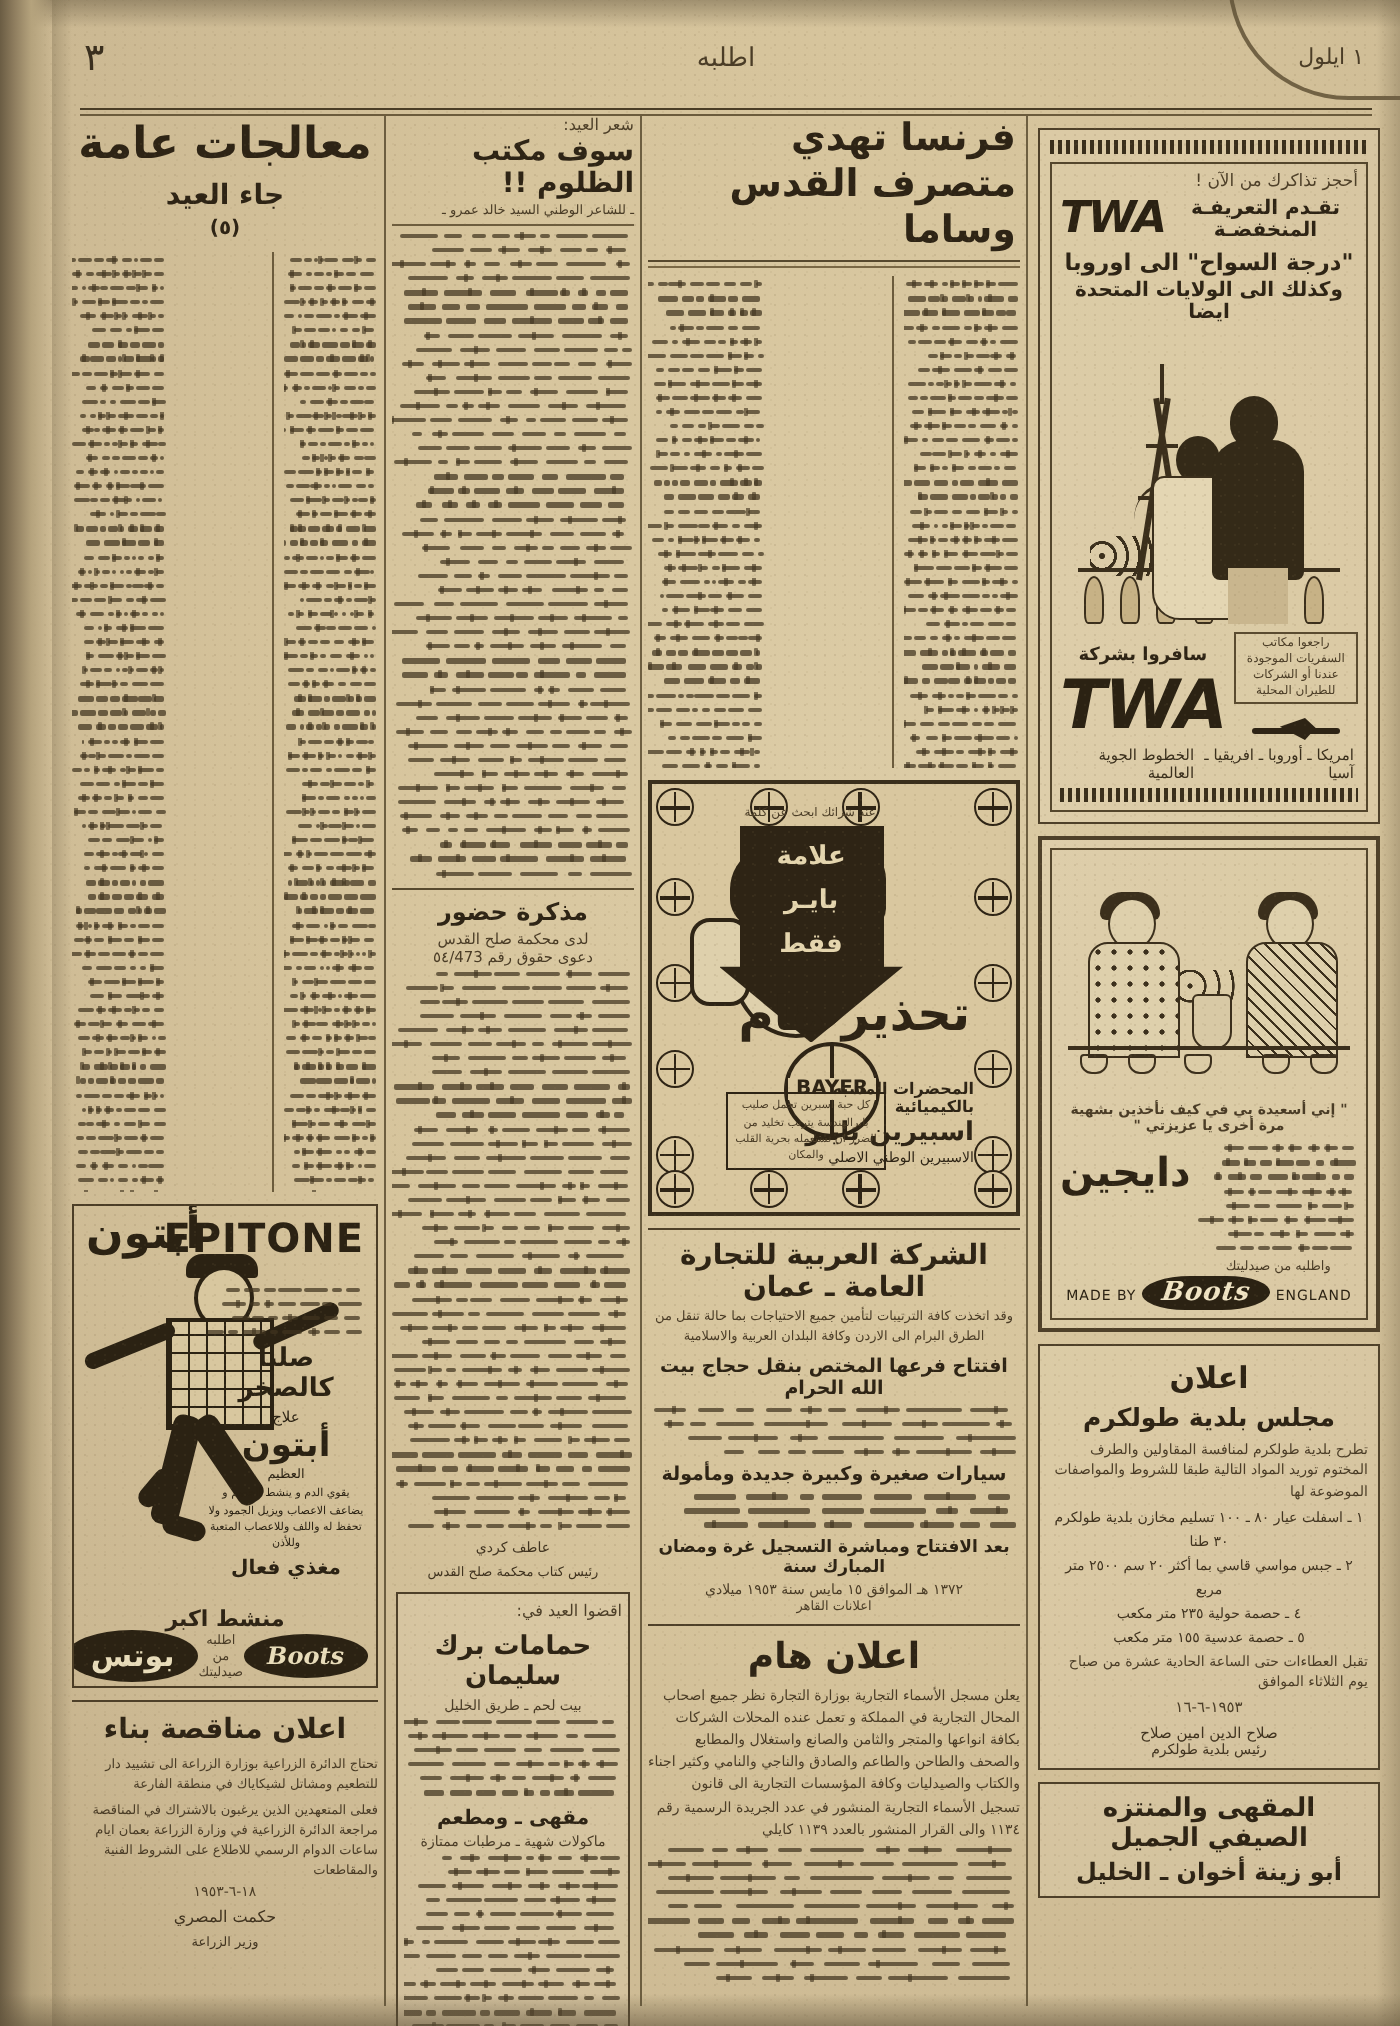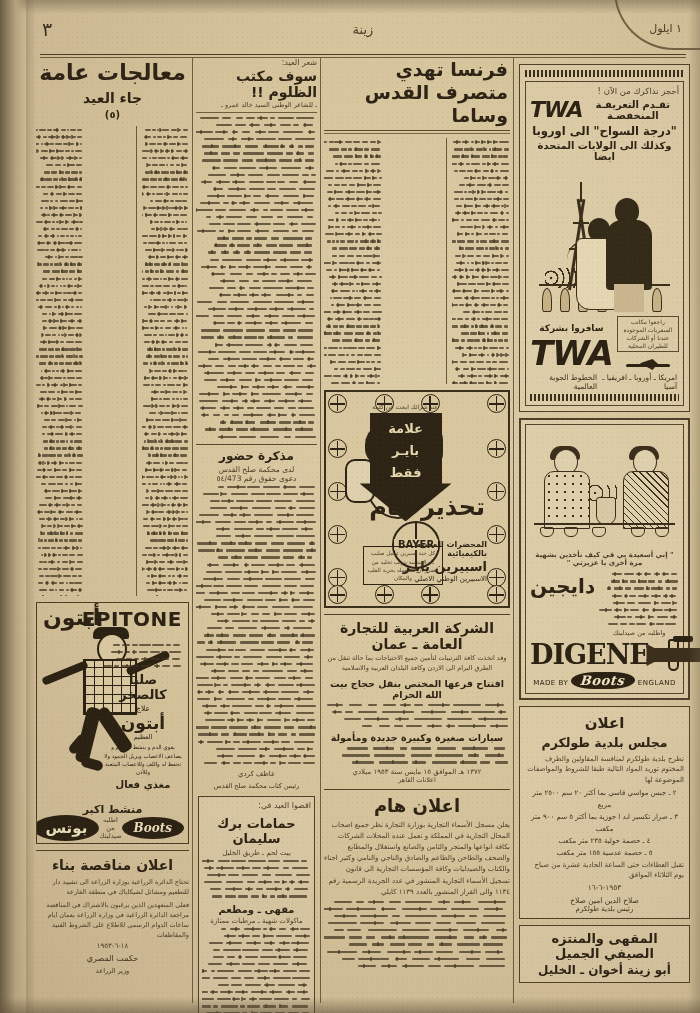--- a/index.html
+++ b/index.html
@@ -226,21 +226,21 @@
   <div class="grain"></div>
   <div class="edge-top"></div>
   <div class="edge-left"></div>
   <div class="edge-left2"></div>
   <div class="edge-right"></div>
   <div class="edge-bottom"></div>
   <div class="corner"></div>
 
   <div id="masthead">
     <div class="mh-left">٣</div>
-    <div class="mh-center">زينة</div>
+    <div class="mh-center">اطلبه</div>
     <div class="mh-right">١ ايلول</div>
     <div class="mh-rule"></div>
     <div class="mh-rule2"></div>
   </div>
 
   <div id="cols">
 
     <div class="col c-ads">
 
       <div class="adbox">
@@ -433,40 +433,35 @@
                     <i style="right:40.9%;width:13.2%"></i>
                     <i style="right:55.7%;width:7.5%"></i>
                     <i style="right:65.2%;width:9.2%"></i>
                     <i style="right:76.1%;width:12.5%"></i>
                   </div>
                 </div>
               <div class="cap" style="font-size:6.5px;">واطلبه من صيدليتك</div>
             </div>
             <div class="hd" style="font-size:20px;padding-top:4px;">دايجين</div>
           </div>
-          <div style="display:flex;align-items:center;justify-content:space-between;margin-top:2px;">
-            <span class="jar"></span>
-            <span class="arrowbar"></span>
-            <span class="digene-logo">DIGENE</span>
-          </div>
           <div style="text-align:center;font-size:7px;color:#2b2213;letter-spacing:.5px;margin-top:1px;" dir="ltr">
             <span>MADE BY</span>
             <span class="boots-logo">Boots</span>
             <span>ENGLAND</span>
           </div>
         </div>
       </div>
 
       <div class="adbox">
         <div class="hd hd-lg" style="margin-top:2px;">اعلان</div>
         <div class="hd hd-md" style="margin:3px 0 4px;">مجلس بلدية طولكرم</div>
         <div class="cap" style="font-size:7px;line-height:1.5;text-align:right;">تطرح بلدية طولكرم لمنافسة المقاولين والطرف المختوم توريد المواد التالية طبقا للشروط والمواصفات الموضوعة لها</div>
         <div style="margin-top:3px;">
+          <div class="num" style="font-size:7px;text-align:center;line-height:1.7;">١ ـ اسفلت عيار ٨٠ ـ ١٠٠ تسليم مخازن بلدية طولكرم ٣٠ طنا</div>
           <div class="num" style="font-size:7px;text-align:center;line-height:1.7;">٢ ـ جبس مواسي قاسي بما أكثر ٢٠ سم ٢٥٠٠ متر مربع</div>
-          <div class="num" style="font-size:7px;text-align:center;line-height:1.7;">٣ ـ صرار تكسير ابد ا جوزية بما أكثر ٥ سم ٩٠٠ متر مكعب</div>
           <div class="num" style="font-size:7px;text-align:center;line-height:1.7;">٤ ـ حصمة حولية ٢٣٥ متر مكعب</div>
           <div class="num" style="font-size:7px;text-align:center;line-height:1.7;">٥ ـ حصمة عدسية ١٥٥ متر مكعب</div>
         </div>
         <div class="cap" style="font-size:7px;line-height:1.5;text-align:right;">تقبل العطاءات حتى الساعة الحادية عشرة من صباح يوم الثلاثاء الموافق</div>
         <div class="cap" style="font-size:7.5px;margin-top:2px;">١٩٥٣-٦-١٦</div>
         <div class="sig" style="font-size:7.5px;">صلاح الدين امين صلاح</div>
         <div class="sig" style="font-size:7px;margin-top:0;">رئيس بلدية طولكرم</div>
       </div>
 
       <div class="adbox">
@@ -1498,20 +1493,21 @@
               <b style="right:24.6%"></b>
               <i style="right:28.7%;width:13.0%"></i>
               <i style="right:45.1%;width:7.5%"></i>
               <b style="right:49.9%"></b>
               <i style="right:54.7%;width:15.7%"></i>
               <b style="right:62.4%"></b>
               <i style="right:73.1%;width:11.8%"></i>
               <b style="right:81.5%"></b>
             </div>
           </div>
+        <div class="hd hd-sm" style="font-size:8.5px;margin-top:3px;">بعد الافتتاح ومباشرة التسجيل غرة ومضان المبارك سنة</div>
         <div class="cap" style="font-size:7px;margin-top:2px;">١٣٧٢ هـ الموافق ١٥ مايس سنة ١٩٥٣ ميلادي</div>
         <div class="cap" style="font-size:6.5px;">اعلانات القاهر</div>
       </div>
 
       <div style="border-top:1.6px solid #4e4029;margin-top:5px;padding-top:5px;">
         <div class="hd" style="font-size:18px;">اعلان هام</div>
         <div class="cap" style="font-size:7px;line-height:1.6;text-align:right;margin-top:4px;">يعلن مسجل الأسماء التجارية بوزارة التجارة نظر جميع اصحاب المحال التجارية في المملكة و تعمل عنده المحلات الشركات بكافة انواعها والمتجر والثامن والصانع واستغلال والمطابع والصحف والطاحن والطاعم والصادق والناجي والنامي وكثير اجناء والكتاب والصيدليات وكافة المؤسسات التجارية الى قانون تسجيل الأسماء التجارية المنشور في عدد الجريدة الرسمية رقم ١١٣٤ والى القرار المنشور بالعدد ١١٣٩ كايلي</div>
         <div class="body-txt" style="margin-top:2px;">
             <div class="ln">
               <i style="right:1.9%;width:15.5%"></i>

